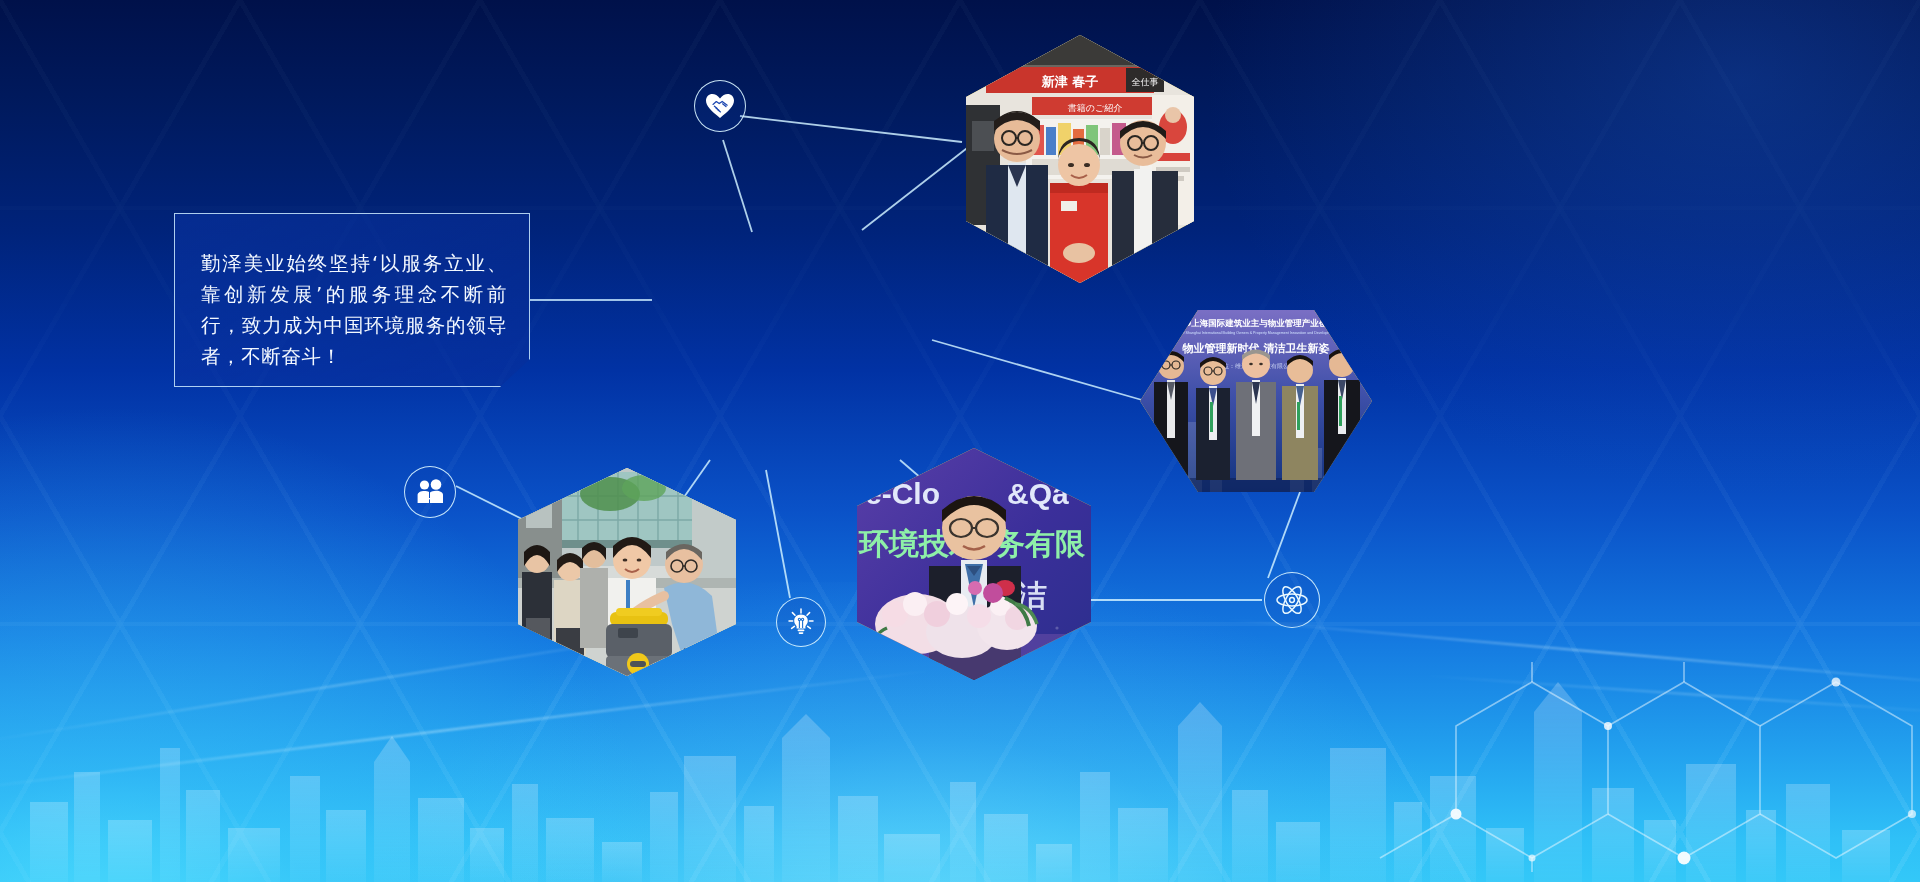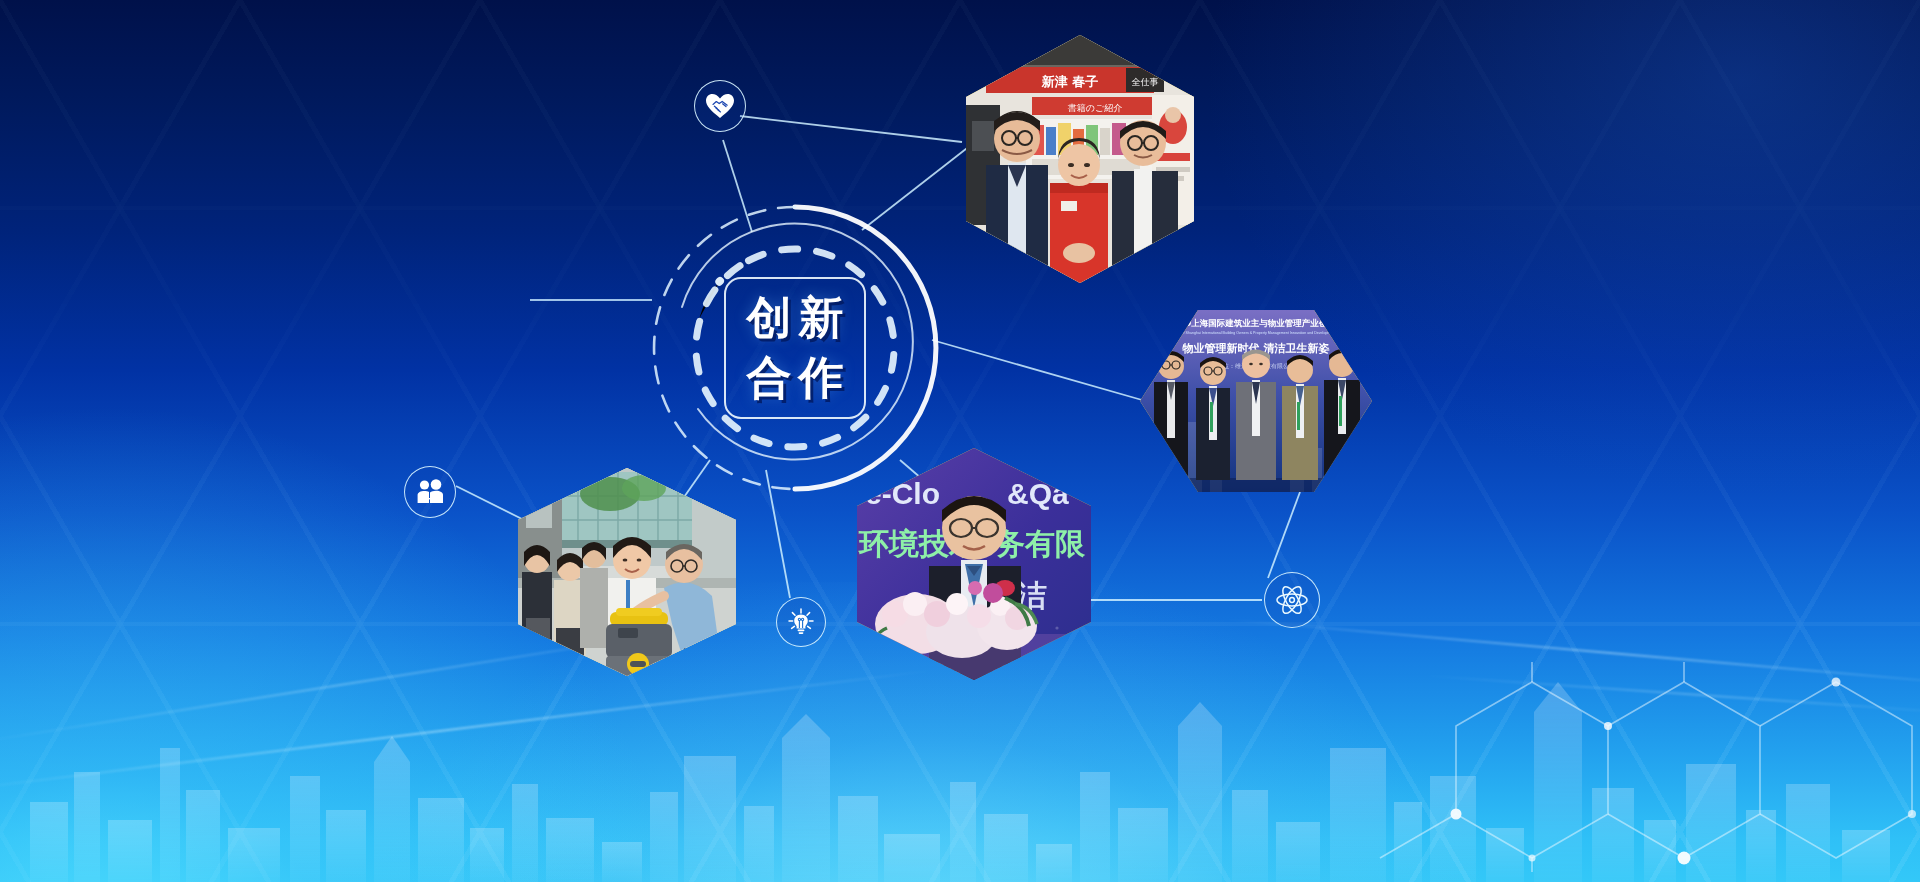--- a/index.html
+++ b/index.html
@@ -212,43 +212,25 @@
       <line x1="710" y1="460" x2="668" y2="520"></line>
 
       <line x1="524" y1="520" x2="456" y2="486"></line>
 
       <line x1="766" y1="470" x2="790" y2="598"></line>
 
       <line x1="1088" y1="600" x2="1262" y2="600"></line>
     </g>
   </svg>
 
+  <div class="quote">
+    <div class="quote-inner">勤泽美业始终坚持‘以服务立业、靠创新发展’的服务理念不断前行，致力成为中国环境服务的领导者，不断奋斗！</div>
+  </div>
   <div class="lead-line"></div>
 
-  <div class="hub">
-    <svg width="290" height="290" viewBox="0 0 290 290">
-
-      <path d="M145 4 A141 141 0 0 1 145 286" stroke="#ffffff" stroke-opacity=".95" stroke-width="5" fill="none" stroke-linecap="round"></path>
-
-      <path d="M145 4 A141 141 0 0 0 145 286" stroke="#dff2ff" stroke-opacity=".85" stroke-width="2.6" fill="none" stroke-dasharray="17 13" stroke-linecap="round"></path>
-
-      <path d="M32 104 A118 118 0 1 1 48 206" stroke="#e6f5ff" stroke-opacity=".8" stroke-width="2" fill="none" stroke-linecap="round"></path>
-
-      <g stroke="#eaf8ff" stroke-opacity=".95" stroke-width="8" stroke-linecap="round">
-        <path d="M70 78 A99 99 0 0 0 49 116" stroke-dasharray="1 1000"></path>
-      </g>
-      <circle cx="145" cy="145" r="99" stroke="#e8f6ff" stroke-opacity=".9" stroke-width="7" fill="none" stroke-dasharray="16 19" stroke-linecap="round" transform="rotate(-118 145 145)"></circle>
-
-      <rect x="75" y="75" width="140" height="140" rx="16" ry="16" stroke="#f0faff" stroke-opacity=".9" stroke-width="2" fill="none"></rect>
-    </svg>
-    <div class="hub-label">
-      <span>创新</span>
-      <span>合作</span>
-    </div>
-  </div>
 
   <div class="node" style="left:694px;top:80px;width:52px;height:52px">
     <svg width="30" height="28" viewBox="0 0 30 28">
       <path d="M15 26 C6 19 1 14 1 8.6 C1 4.6 4 2 7.3 2 C10 2 12.6 3.4 15 6.6 C17.4 3.4 20 2 22.7 2 C26 2 29 4.6 29 8.6 C29 14 24 19 15 26 Z" fill="#ffffff"></path>
       <g stroke="#1b46b0" stroke-width="1.25" fill="none" stroke-linecap="round" stroke-linejoin="round">
         <path d="M8 12.4 L11.3 9.6 L14.2 11.6 L17.2 9.4 L22.2 13.2"></path>
         <path d="M9.4 14.2 L12.2 16.4"></path>
         <path d="M11.1 16.2 L13.9 18.3"></path>
         <path d="M13 18 L15.5 19.9"></path>
         <path d="M17.6 11.8 L21 14.6"></path>

